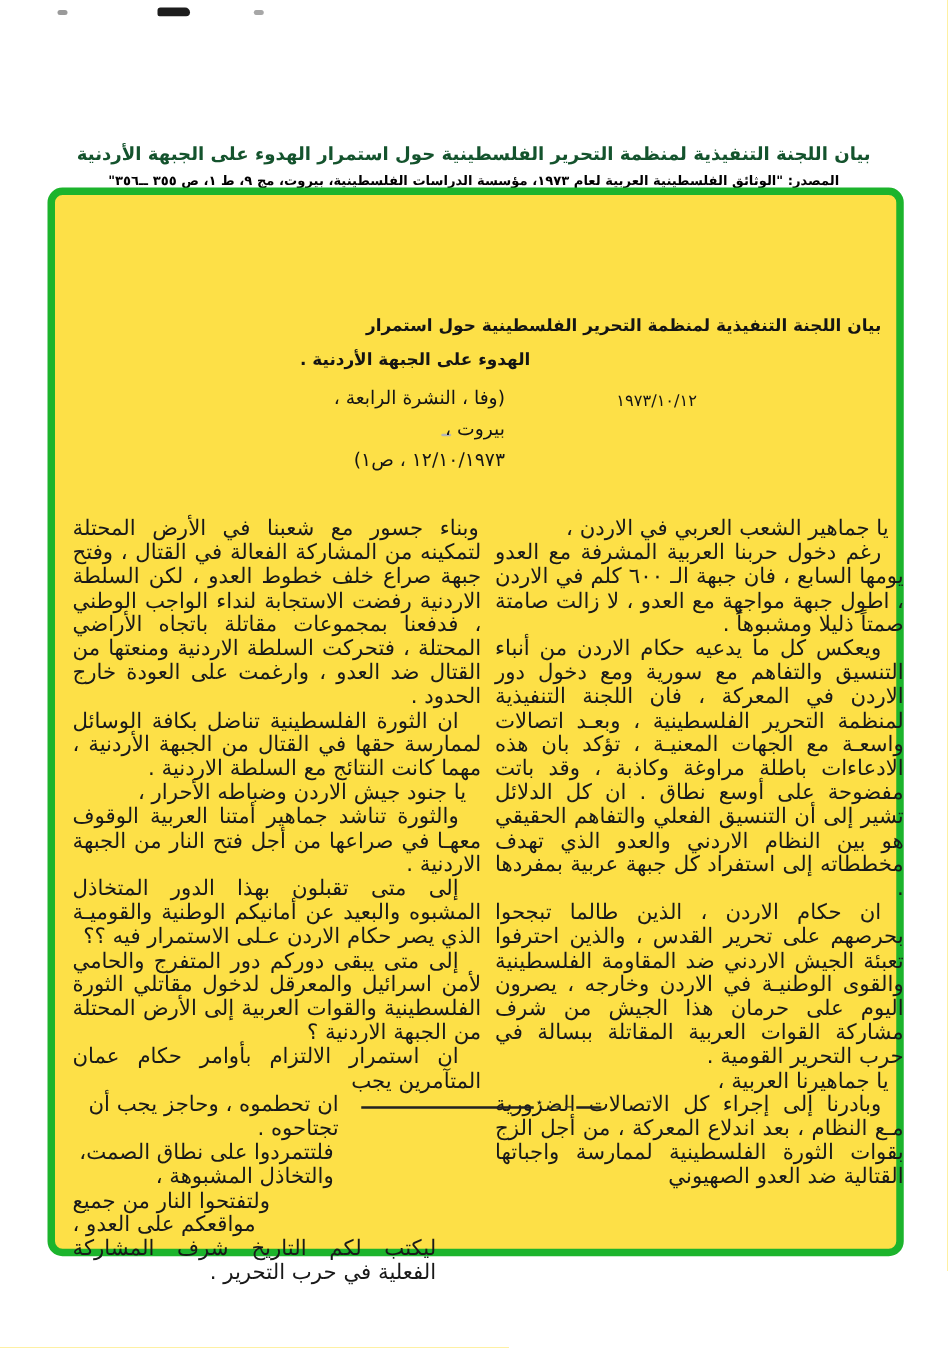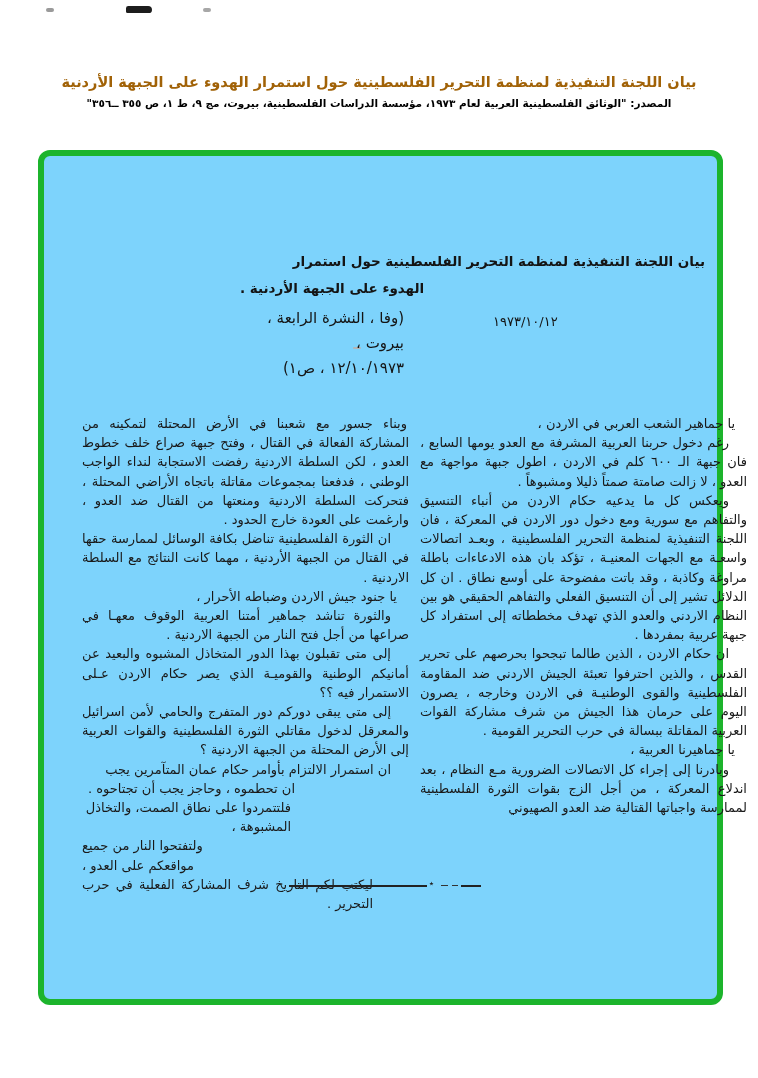--- a/index.html
+++ b/index.html
@@ -10,44 +10,44 @@
   }
   
   .speck{position:absolute;background:#8a8a8a;border-radius:2px;}
   .speck.s1{left:46px;top:8px;width:8px;height:4px;background:#9a9a9a;}
   .speck.s2{left:126px;top:6px;width:26px;height:7px;background:#1d1d1d;border-radius:3px 5px 4px 2px;}
   .speck.s3{left:203px;top:8px;width:8px;height:4px;background:#a7a7a7;}
   .speck.s4{left:347px;top:341px;width:8px;height:2px;background:#b5b5b5;}
 
   
   .page-header{position:absolute;left:0;top:74px;width:758px;text-align:center;direction:rtl;}
-  .page-header .ttl{font-size:14.5px;font-weight:700;color:#a16207;letter-spacing:0;}
+  .page-header .ttl{font-size:14.5px;font-weight:700;color:#14532d;letter-spacing:0;margin-top:42px;}
   .page-header .src{margin-top:7px;font-size:10.5px;font-weight:700;color:#000;}
 
   
   .frame{
     position:absolute;left:38px;top:150px;width:685px;height:855px;
     box-sizing:border-box;border:6px solid #1cb42c;border-radius:12px;
-    background:#7dd3fc;
+    background:#fde047;
   }
 
   
   .doc-title{position:absolute;right:12px;top:92px;width:465px;direction:rtl;
     font-weight:700;font-size:13.5px;line-height:27px;color:#141414;}
   .doc-title .l1{text-align:right;}
   .doc-title .l2{text-align:left;}
 
   
   .date{position:absolute;left:405px;top:158px;direction:rtl;font-size:13px;color:#141414;margin-left:44px;}
   .citation{position:absolute;left:200px;top:150px;width:160px;direction:rtl;
     font-size:15px;line-height:25px;text-align:right;color:#141414;}
 
   
   .col{position:absolute;top:258px;width:327px;direction:rtl;
-    font-size:13px;line-height:19.2px;text-align:justify;color:#191919;margin-left:24px;}
+    font-size:17px;line-height:19.2px;text-align:justify;color:#191919;}
   .col-right{left:352px;}
   .col-left{left:14px;}
   .para{margin:0;text-indent:18px;}
   .para.voc{text-indent:12px;}
   .para.noindent{text-indent:2px;}
   .para.ind1{padding-right:118px;text-indent:0;text-align:right;}
   .para.ind2{padding-right:160px;text-indent:0;text-align:left;}
   .para.ind3{padding-right:36px;text-indent:0;}
   .para.cont{padding-right:114px;text-indent:0;text-align:right;}
 

